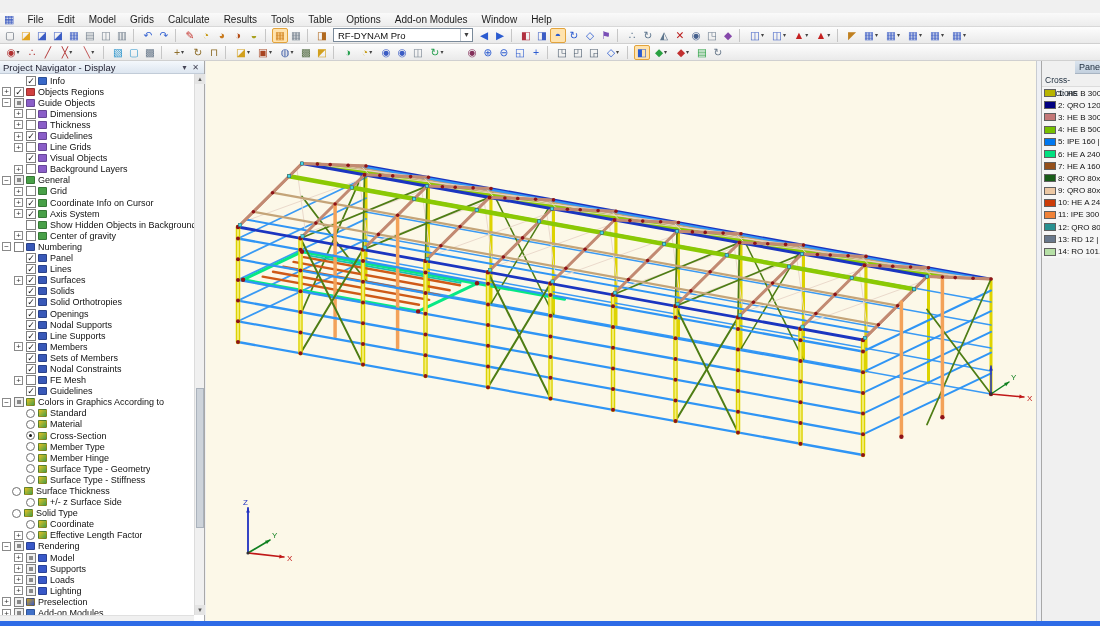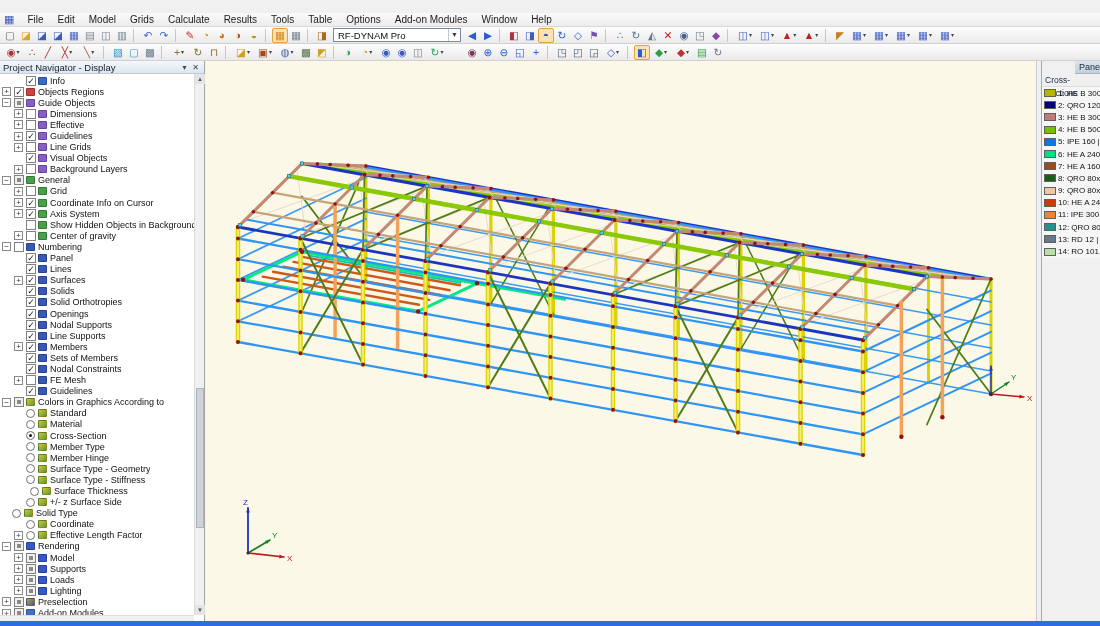--- a/index.html
+++ b/index.html
@@ -27,21 +27,21 @@
     display:flex; align-items:center; padding-left:2px; }
   #tb1 { top:27px; } #tb2 { top:44px; }
   .tico { display:inline-flex; align-items:center; justify-content:center;
     width:16px; height:15px; font-size:10.5px; line-height:15px; border:1px solid transparent; border-radius:2px; }
   .tico i { font-style:normal; }
   .tico.dd { width:22px; }
   .tico b { font-size:6px; color:#444; font-weight:normal; margin-left:1px; }
   .tico.hl { background:#ffe3ae; border-color:#e2a33c; }
   .tsep { width:5px; height:13px; border-left:1px solid #c6c6c6; margin:0 2px 0 3px; }
   .tgap { width:16px; }
-  #rf-combo { display:inline-flex; width:128px; height:14px; background:#ffffff;
+  #rf-combo { display:inline-flex; width:140px; height:14px; background:#ffffff;
     border:1px solid #7a8a9a; margin:0 3px; font-size:9.5px; align-items:center; }
   #rf-combo .val { flex:1; padding-left:4px; color:#101010; }
   #rf-combo .arrow { width:12px; height:12px; text-align:center; font-size:7px; color:#404040;
     border-left:1px solid #c0c8d0; line-height:12px; }
 
   
   #navigator { position:absolute; left:0; top:61px; width:205px; height:560px;
     background:#ffffff; border-right:1px solid #a8a8a8; }
   #nav-header { height:13px; background:linear-gradient(#f4f8fc,#dde6f0);
     border-bottom:1px solid #c2ccd8; font-size:9.5px; color:#223; display:flex; align-items:center; padding:0 3px; }
@@ -430,21 +430,21 @@
         <div class="tree-row" style="padding-left:14px">
           <span class="ex">+</span>
           <span class="cb "></span>
           <span class="ti ti-flag"></span>
           <span class="tl">Dimensions</span>
         </div>
         <div class="tree-row" style="padding-left:14px">
           <span class="ex">+</span>
           <span class="cb "></span>
           <span class="ti ti-flag"></span>
-          <span class="tl">Effective</span>
+          <span class="tl">Thickness</span>
         </div>
         <div class="tree-row" style="padding-left:14px">
           <span class="ex">+</span>
           <span class="cb ">✓</span>
           <span class="ti ti-flag"></span>
           <span class="tl">Guidelines</span>
         </div>
         <div class="tree-row" style="padding-left:14px">
           <span class="ex">+</span>
           <span class="cb "></span>
@@ -624,21 +624,21 @@
           <span class="rb "></span>
           <span class="ti ti-col"></span>
           <span class="tl">Surface Type - Geometry</span>
         </div>
         <div class="tree-row" style="padding-left:14px">
           <span class="exsp"></span>
           <span class="rb "></span>
           <span class="ti ti-col"></span>
           <span class="tl">Surface Type - Stiffness</span>
         </div>
-        <div class="tree-row" style="padding-left:18px">
+        <div class="tree-row" style="padding-left:0">
           <span class="exsp"></span>
           <span class="rb "></span>
           <span class="ti ti-col"></span>
           <span class="tl">Surface Thickness</span>
         </div>
         <div class="tree-row" style="padding-left:14px">
           <span class="exsp"></span>
           <span class="rb "></span>
           <span class="ti ti-col"></span>
           <span class="tl">+/- z Surface Side</span>

